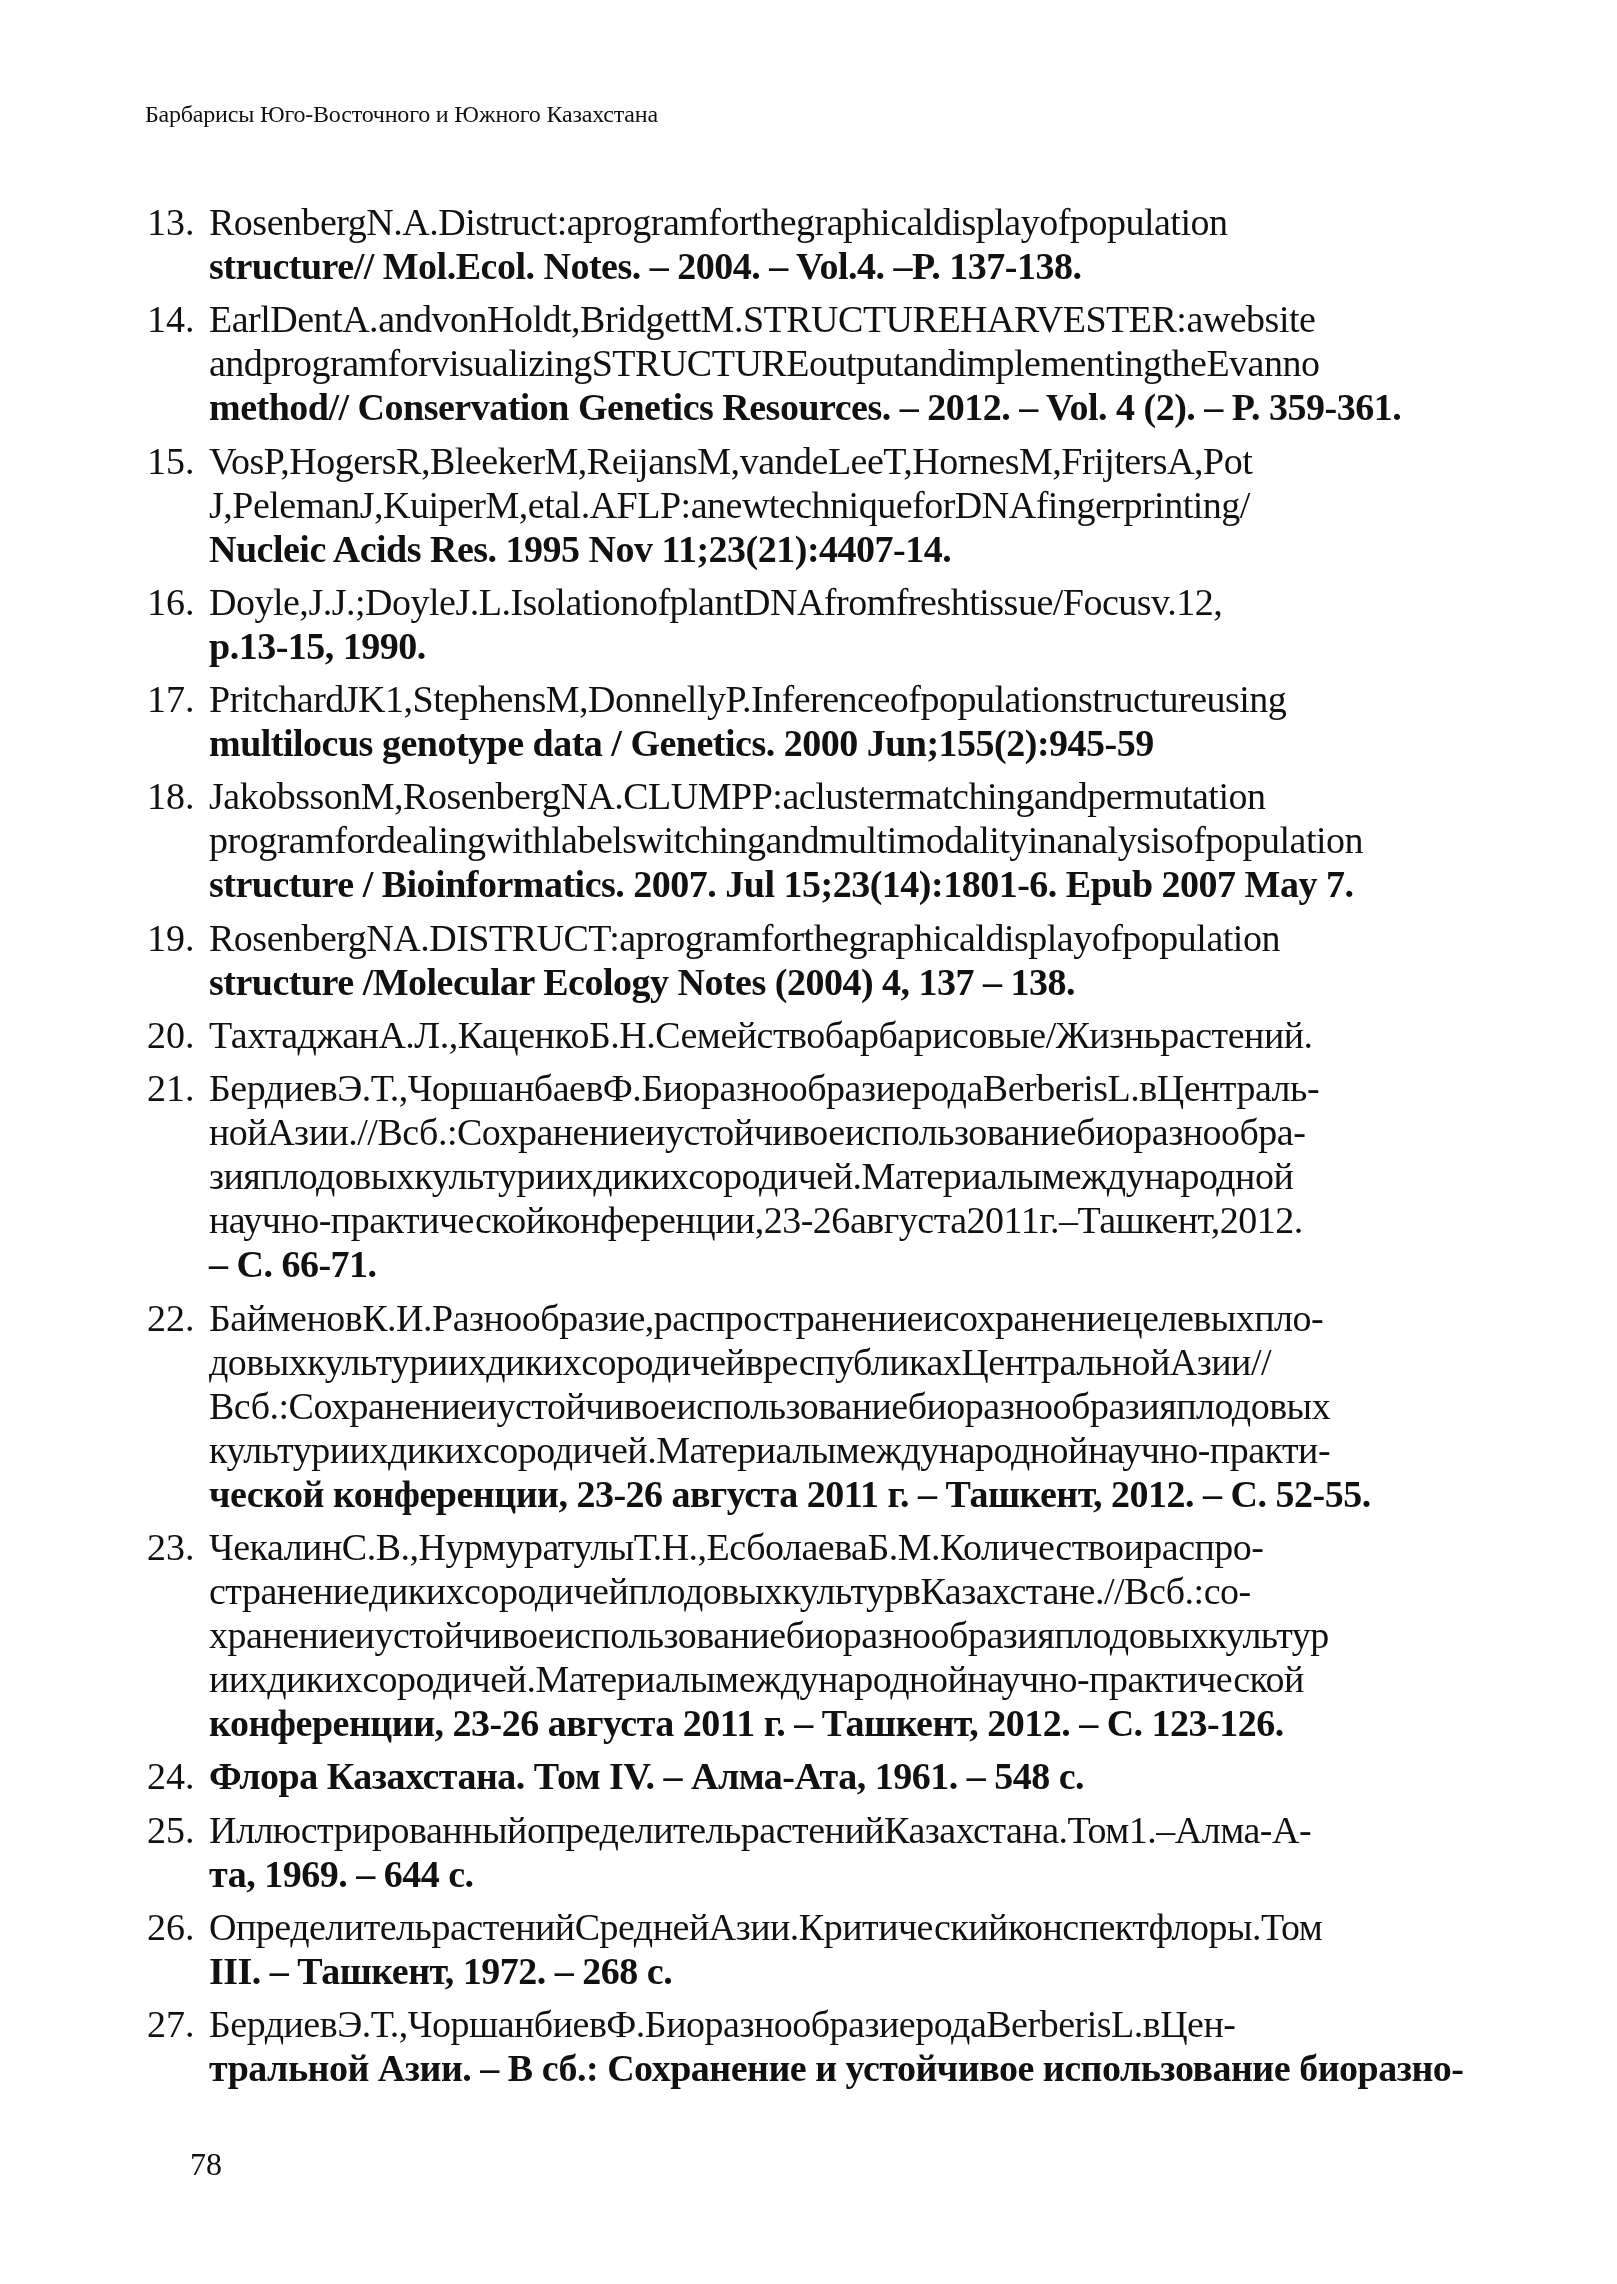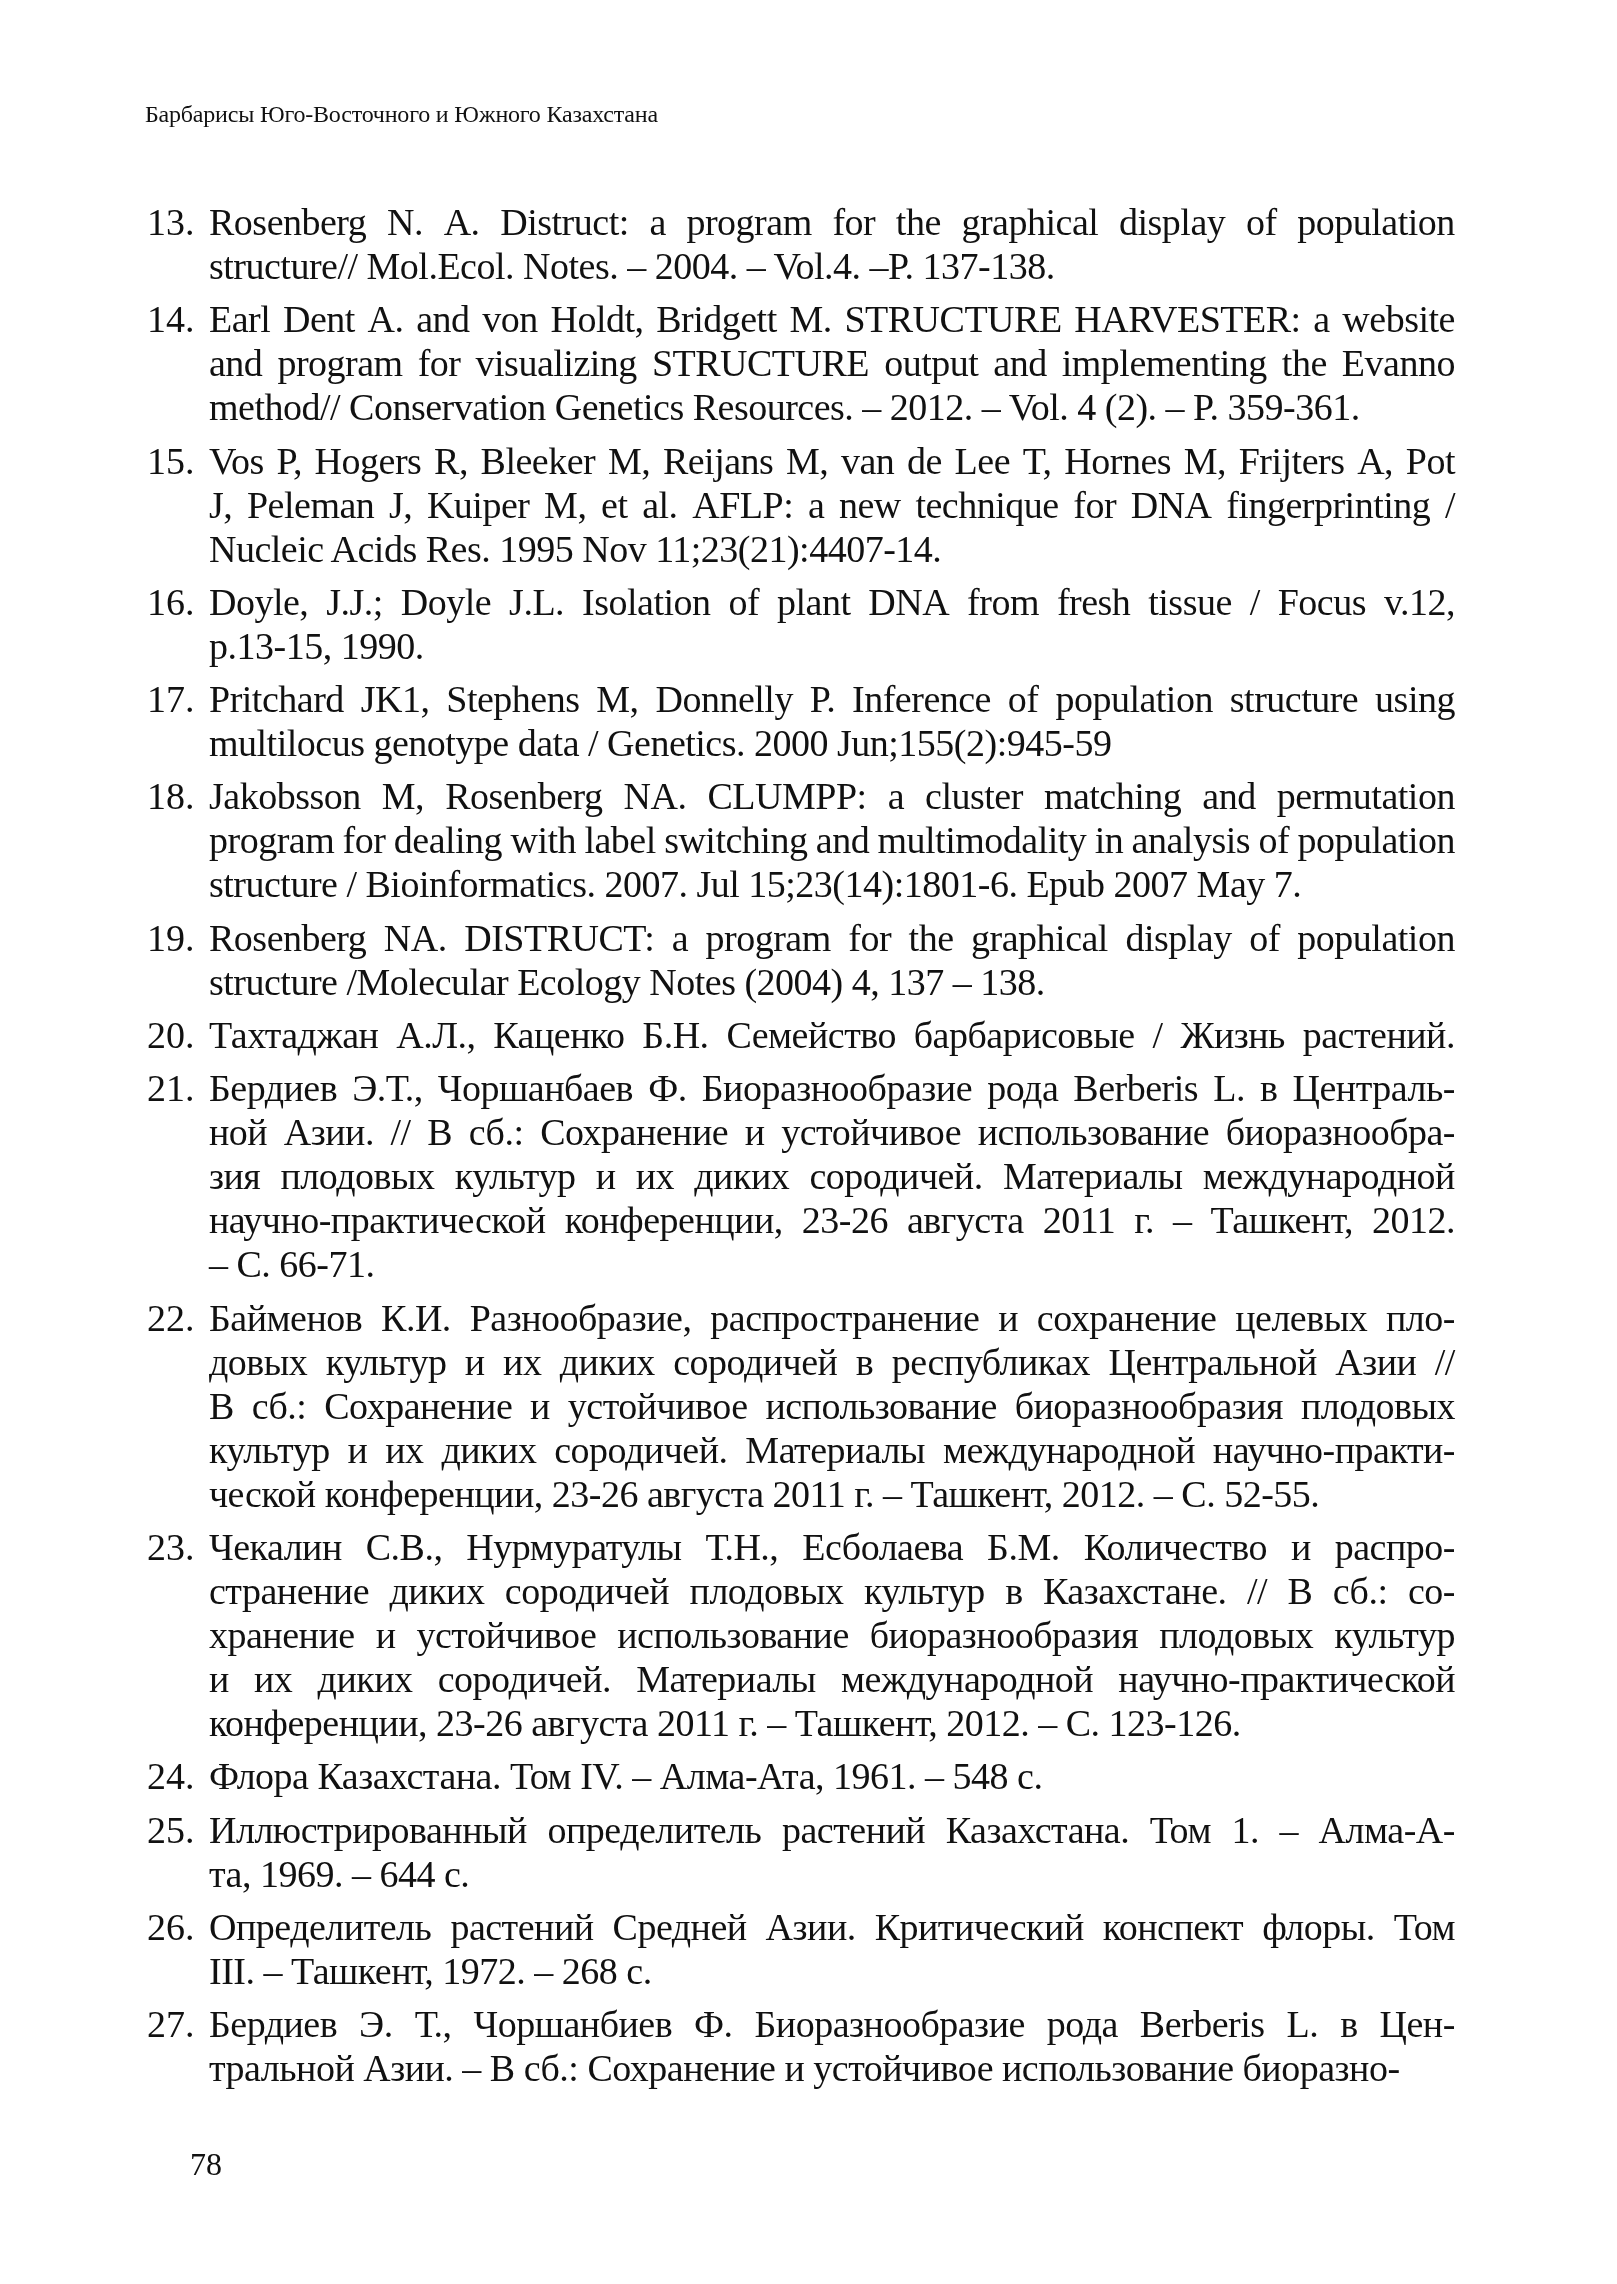--- a/index.html
+++ b/index.html
@@ -52,25 +52,25 @@
       text-align-last: justify;
       white-space: nowrap;
       letter-spacing: -0.5px;
       word-spacing: 0px;
       height: 44px;
       overflow: visible;
     }
     .ref-line.last {
       text-align: right;
       text-align-last: left;
+      font-weight: bold;
     }
     
     .ref-line.justify {
       display: flex;
-      justify-content: space-between;
       white-space: nowrap;
     }
     .ref-line.justify span.w {
       display: inline-block;
       white-space: pre;
     }
     .page-number {
       position: absolute;
       left: 190px;
       top: 2145px;

